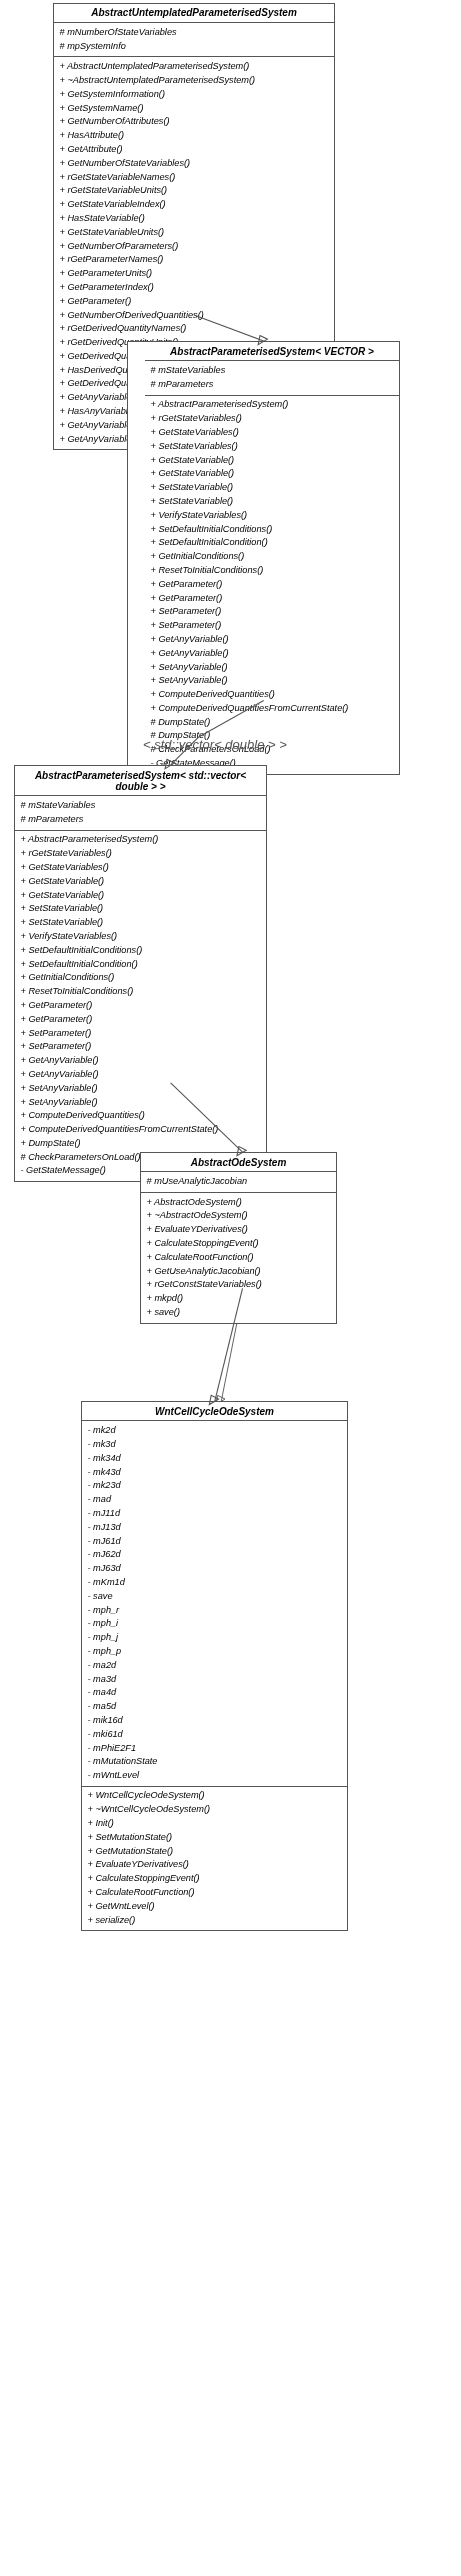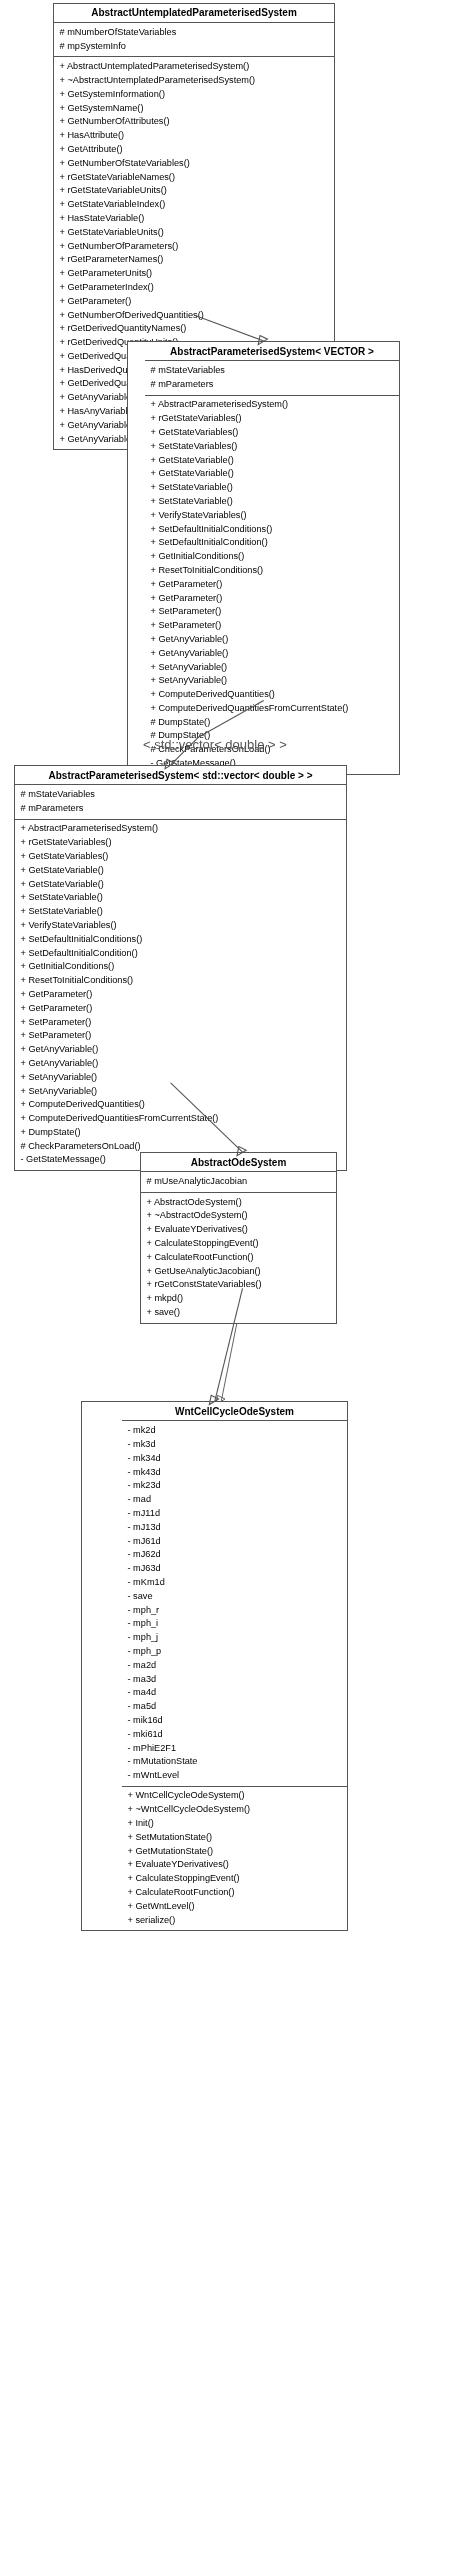--- a/index.html
+++ b/index.html
@@ -9,20 +9,21 @@
       font-size: 10px;
       width: 462px;
       min-height: 2576px;
       position: relative;
     }
 
     .diagram-container {
       position: relative;
       width: 462px;
       padding: 9.2px;
+      font-style: italic;
     }
 
     .uml-box {
       border: 0.9px solid #555;
       background: #ffffff;
       position: absolute;
     }
 
     .uml-box-header {
       background: #ffffff;
@@ -148,21 +149,21 @@
       <div>+ ComputeDerivedQuantitiesFromCurrentState()</div>
       <div># DumpState()</div>
       <div># DumpState()</div>
       <div># CheckParametersOnLoad()</div>
       <div>- GetStateMessage()</div>
     </div>
   </div>
 
   <div style="position:absolute; top:737px; left:143px; font-size:13px; color:#555;">&lt; std::vector&lt; double &gt; &gt;</div>
 
-  <div class="uml-box" style="top:765px; left:14px; width:333px;">
+  <div class="uml-box" style="top:765px; left:14px; width:253px;">
     <div class="uml-box-header">
       AbstractParameterisedSystem&lt; std::vector&lt; double &gt; &gt;
     </div>
     <div class="uml-box-section">
       <div># mStateVariables</div>
       <div># mParameters</div>
     </div>
     <div class="uml-box-section">
       <div>+ AbstractParameterisedSystem()</div>
       <div>+ rGetStateVariables()</div>
@@ -203,21 +204,21 @@
       <div>+ EvaluateYDerivatives()</div>
       <div>+ CalculateStoppingEvent()</div>
       <div>+ CalculateRootFunction()</div>
       <div>+ GetUseAnalyticJacobian()</div>
       <div>+ rGetConstStateVariables()</div>
       <div>+ mkpd()</div>
       <div>+ save()</div>
     </div>
   </div>
 
-  <div class="uml-box" style="top:1401px; left:81px; width:267px;padding-left:40px;">
+  <div class="uml-box" style="top:1401px; left:81px; width:267px;">
     <div class="uml-box-header">WntCellCycleOdeSystem</div>
     <div class="uml-box-section">
       <div>- mk2d</div>
       <div>- mk3d</div>
       <div>- mk34d</div>
       <div>- mk43d</div>
       <div>- mk23d</div>
       <div>- mad</div>
       <div>- mJ11d</div>
       <div>- mJ13d</div>

